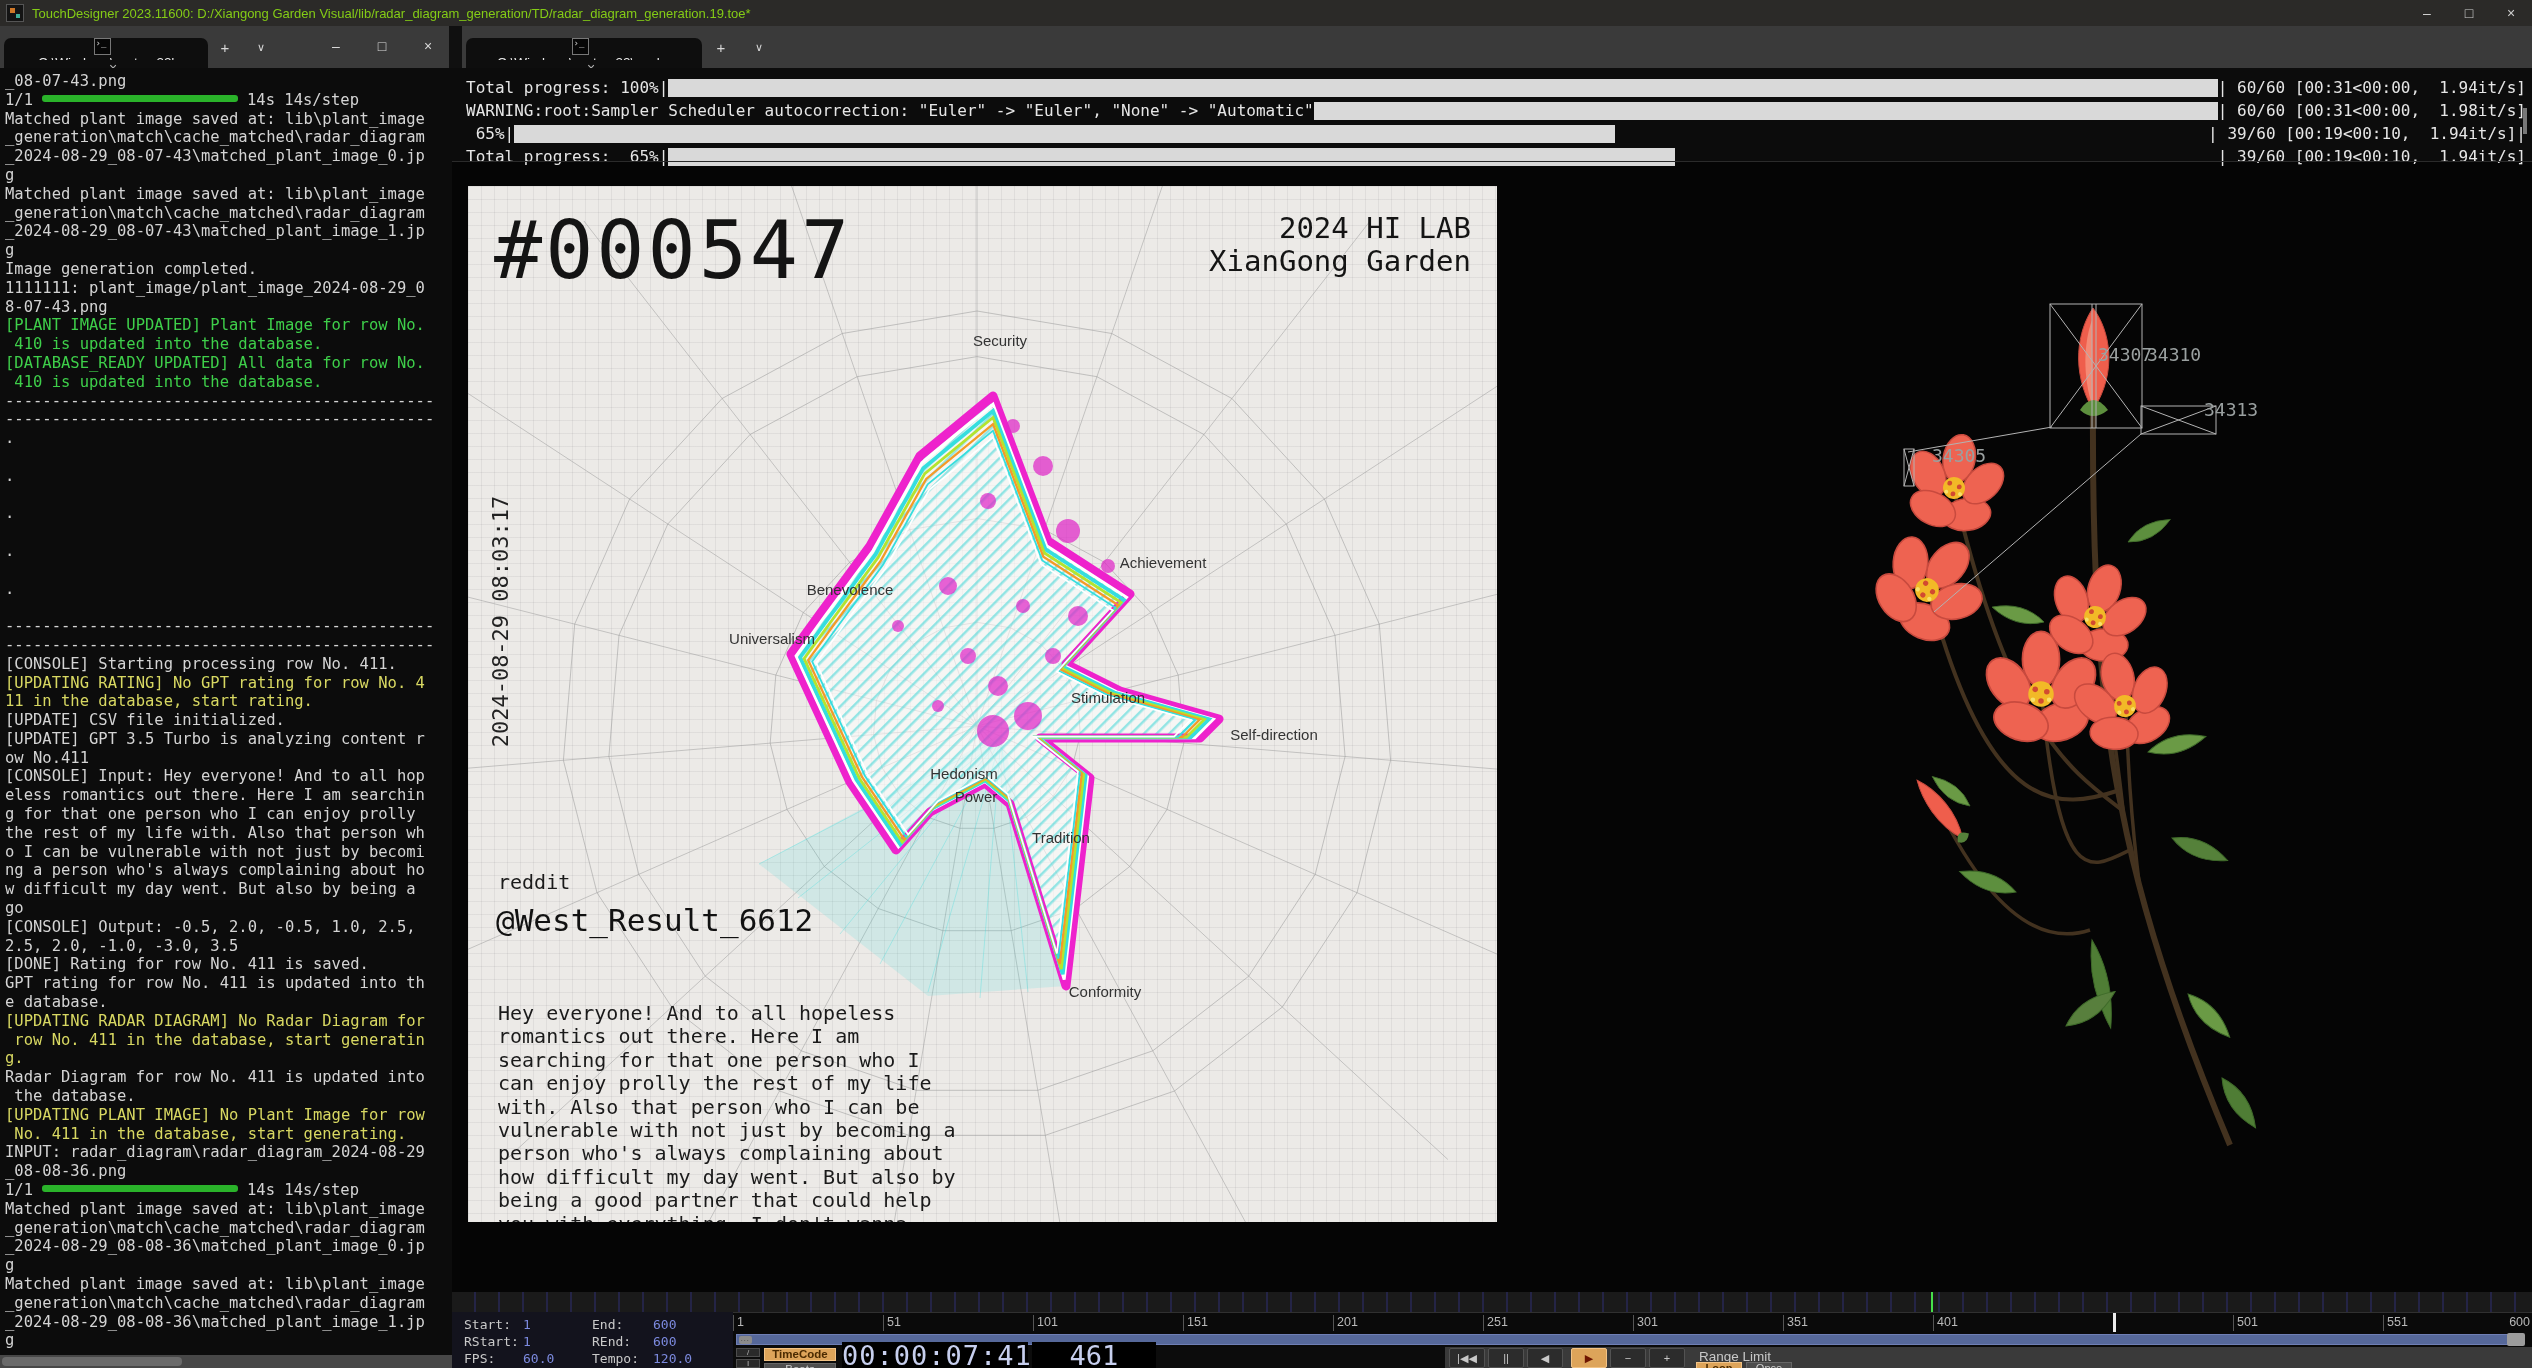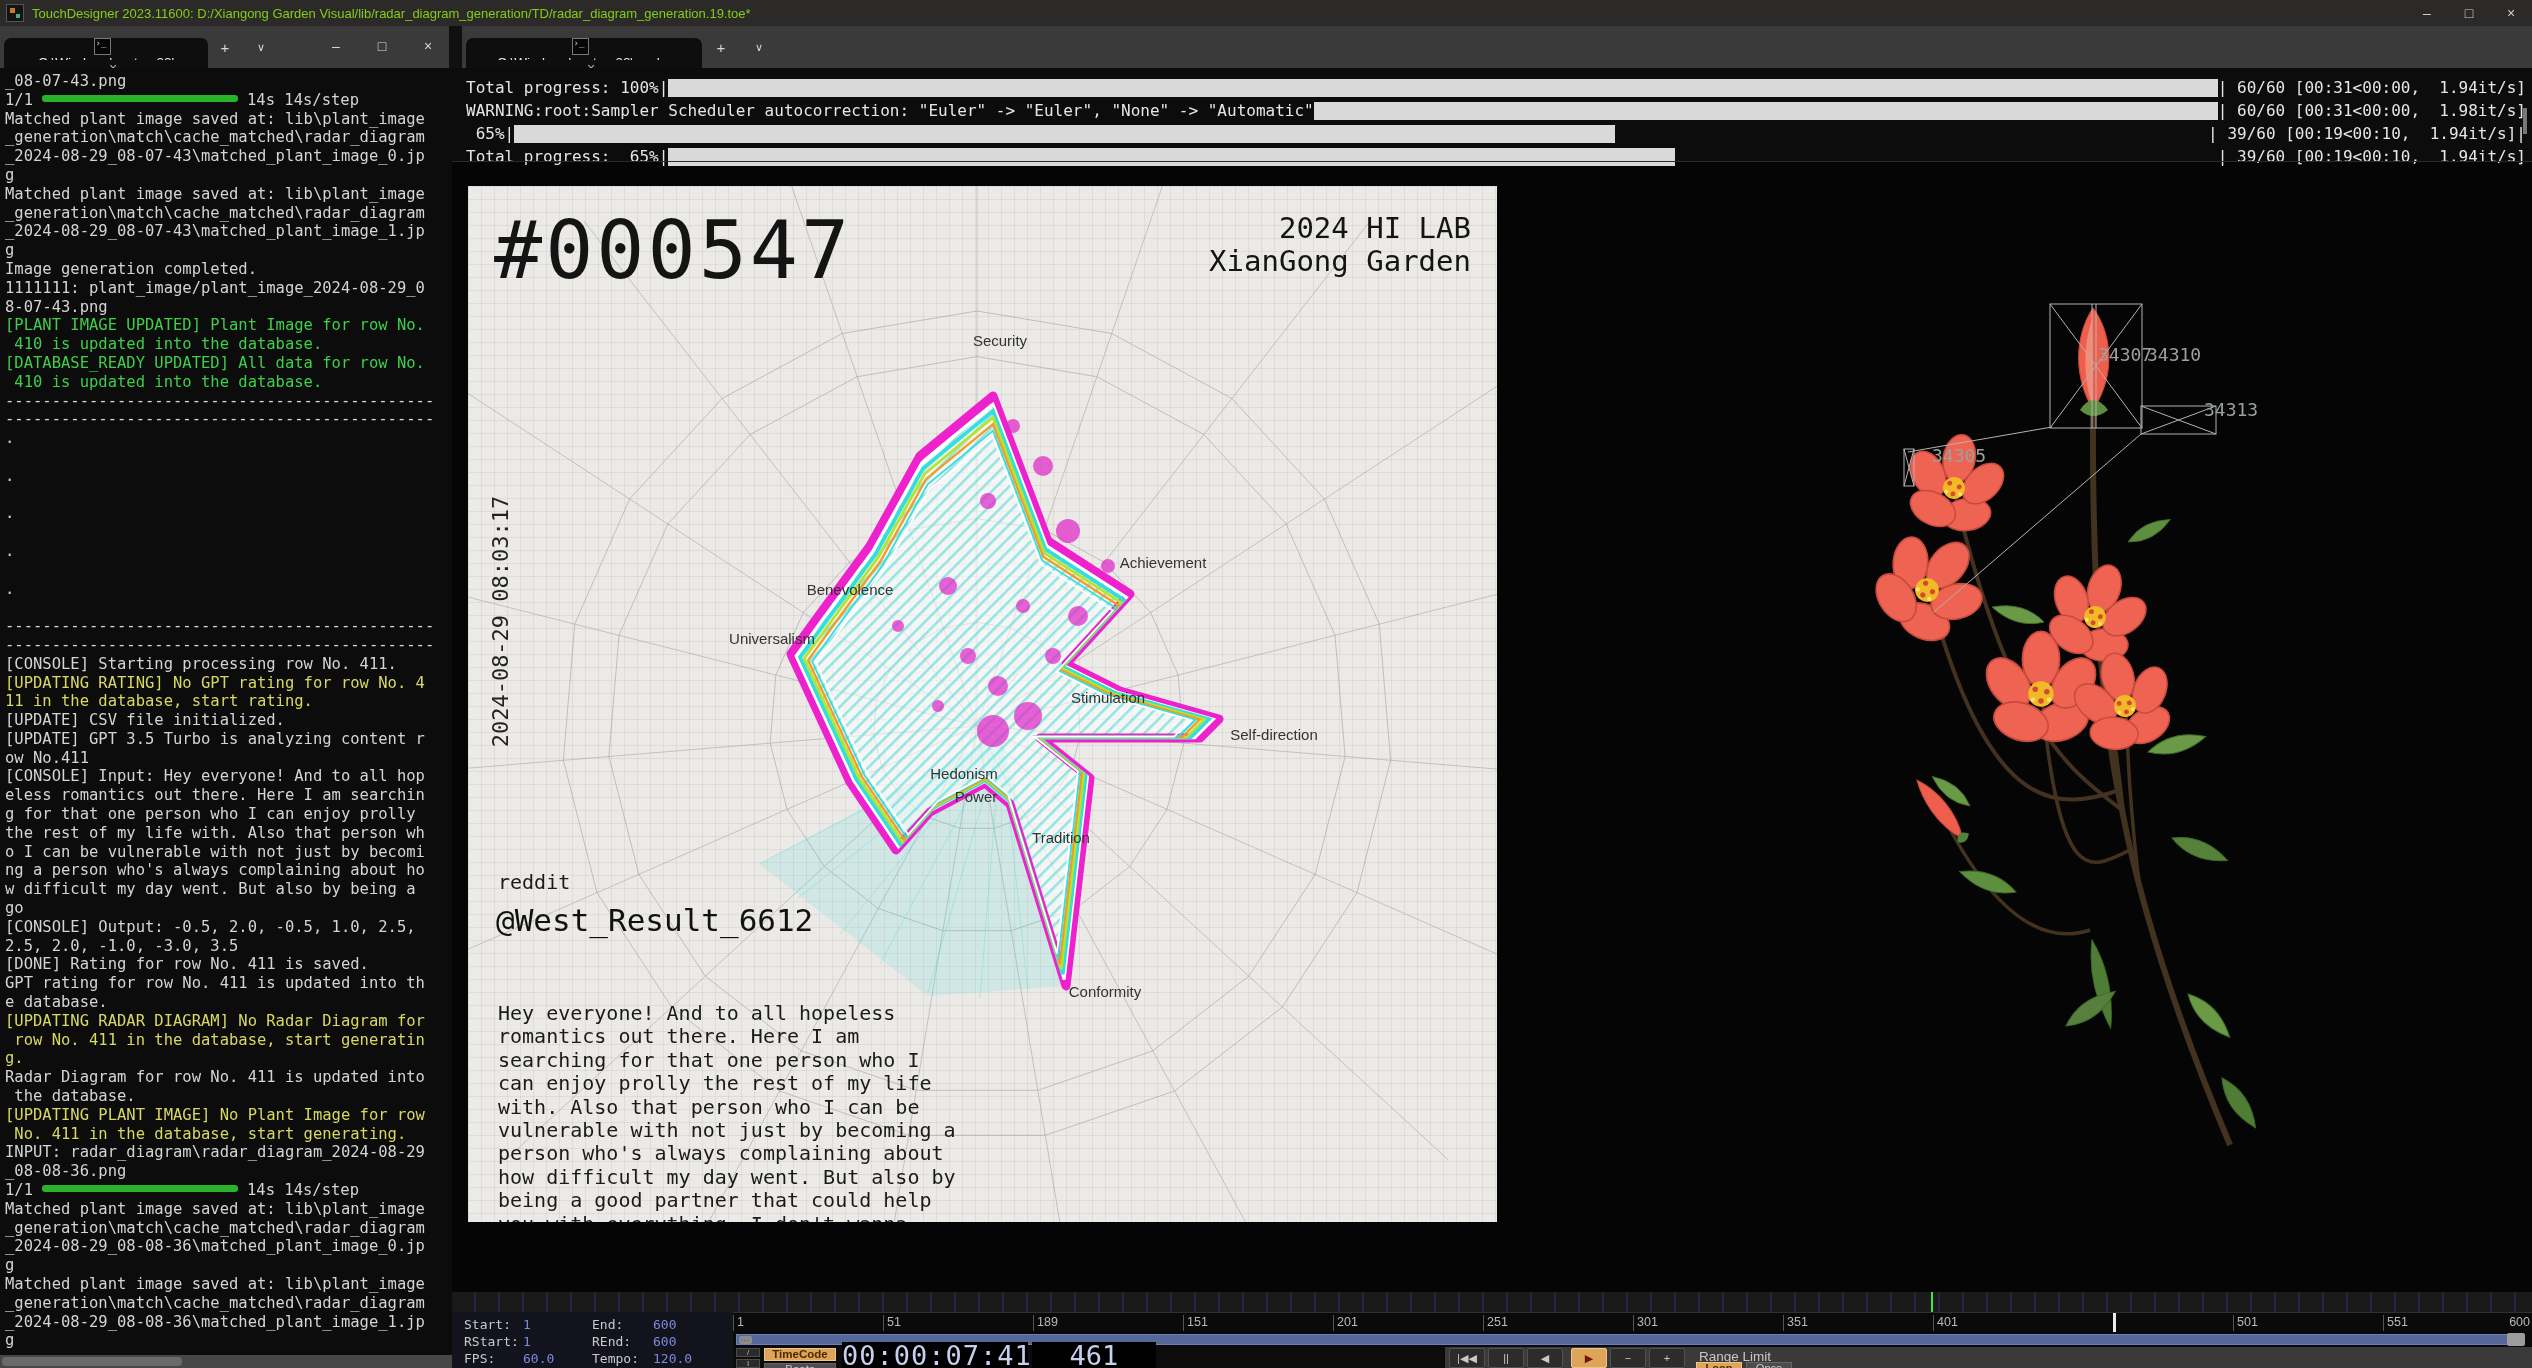--- a/index.html
+++ b/index.html
@@ -454,21 +454,21 @@
           <span class="l1">FPS:</span>
           <span class="v1">60.0</span>
           <span class="l2">Tempo:</span>
           <span class="v2">120.0</span>
         </div>
       </div>
     <div id="ruler">
       <div id="playhead"></div>
     <span class="rtick" style="left: 0px;">1</span>
         <span class="rtick" style="left: 150px;">51</span>
-        <span class="rtick" style="left: 300px;">189</span>
+        <span class="rtick" style="left: 300px;">101</span>
         <span class="rtick" style="left: 450px;">151</span>
         <span class="rtick" style="left: 600px;">201</span>
         <span class="rtick" style="left: 750px;">251</span>
         <span class="rtick" style="left: 900px;">301</span>
         <span class="rtick" style="left: 1050px;">351</span>
         <span class="rtick" style="left: 1200px;">401</span>
         <span class="rtick" style="left: 1350px; margin-top: 36px;">451</span>
         <span class="rtick" style="left: 1500px;">501</span>
         <span class="rtick" style="left: 1650px;">551</span>
         <span class="rtick" style="right: 2px; border-left: none;">600</span>

